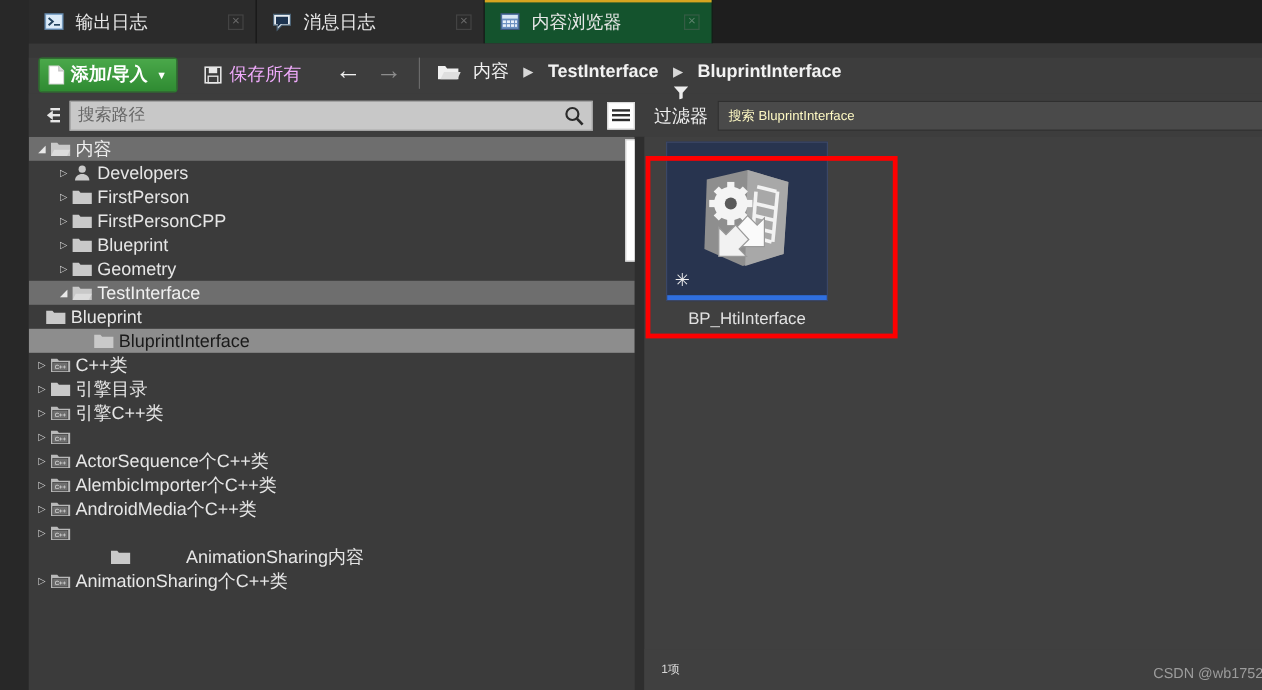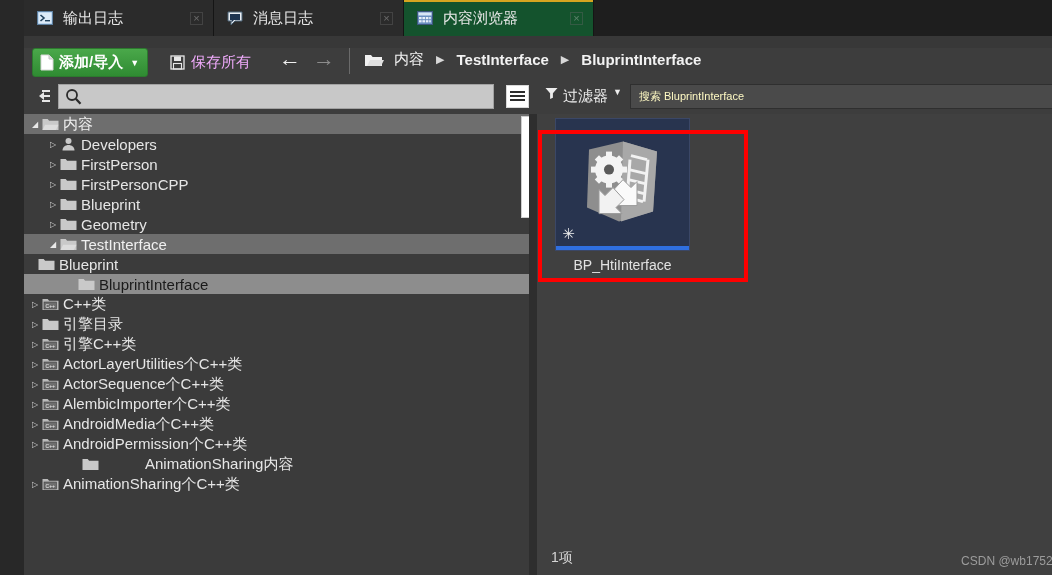--- a/index.html
+++ b/index.html
@@ -80,21 +80,21 @@
   }
   .searchbox .ph { flex: 1; }
   .listmode {
     width: 23px; height: 23px; border: 1px solid #d9d9d9; background: #ffffff;
     margin-left: 6px; flex: none; display: flex; flex-direction: column;
     justify-content: center; gap: 2px; padding: 3px; cursor: pointer;
   }
   .listmode i { display: block; height: 2px; background: #2d2d2d; }
 
   .right-search { flex: 1; height: 36px; display: flex; align-items: center; gap: 8px; padding: 0 0 0 10px; }
-  .filterbtn { display: flex; align-items: flex-start; gap: 5px; color: #ededed; font-size: 15px; cursor: pointer; }
+  .filterbtn { display: flex; align-items: center; gap: 5px; color: #ededed; font-size: 15px; cursor: pointer; flex-direction: column; }
   .filterbtn .caret { font-size: 9px; }
   .searchbox2 {
     flex: 1; height: 25px; background: #4a4a4a; border: 1px solid #2f2f2f;
     display: flex; align-items: center; padding: 1px 8px; color: #fef9c3; font-size: 11px;
   }
 
   
   .tree {
     position: absolute; left: 0; top: 114px; width: 505px; bottom: 0;
     background: #3b3b3b; overflow: hidden;
@@ -152,21 +152,21 @@
   .redbox {
     position: absolute; left: 514px; top: 130px; width: 210px; height: 152px;
     border: 4px solid #fe0000; pointer-events: none;
   }
 
   
   .statusbar {
     position: absolute; left: 513px; right: 0; bottom: 0; height: 34px;
     background: #404040; display: flex; align-items: center; padding: 0 14px;
   }
-  .status-count { color: #d5d5d5; font-size: 14px; }
+  .status-count { color: #d5d5d5; font-size: 10px; }
   .watermark {
     position: absolute; right: 10px; bottom: 7px; color: #9c9c9c; font-size: 12px;
   }
 </style>
 </head>
 <body>
 
 <div id="app">
 
   <div class="tabstrip">
@@ -256,20 +256,21 @@
     <div class="left-search">
       <svg class="tree-toggle" viewBox="0 0 22 22">
         <path d="M9 11 l5 -4 v8 z" fill="#e6e6e6"></path>
         <g fill="#e6e6e6">
           <rect x="12" y="5" width="8" height="2"></rect>
           <rect x="12" y="10" width="8" height="2"></rect>
           <rect x="12" y="15" width="8" height="2"></rect>
         </g>
       </svg>
       <div class="searchbox">
+        <span class="ph">搜索路径</span>
         <svg width="17" height="17" viewBox="0 0 17 17">
           <circle cx="7" cy="7" r="5" fill="none" stroke="#2b2b2b" stroke-width="1.8"></circle>
           <line x1="10.8" y1="10.8" x2="15.5" y2="15.8" stroke="#2b2b2b" stroke-width="2.2"></line>
         </svg>
       </div>
       <div class="listmode">
         <i></i>
           <i></i>
           <i></i>
       </div>
@@ -381,21 +382,20 @@
         </svg>
         <span class="tname">引擎C++类</span>
       </div>
       <div class="trow" style="padding-left: 4px;">
         <span class="tw">▷</span>
         <svg class="ficon" viewBox="0 0 17 14">
           <path d="M0.5 2 h5.2 l1.4 1.7 h9.4 v9.3 h-16 z" fill="#b9b9b9"></path>
           <rect x="2" y="5" width="12.5" height="7" fill="#6e6e6e" stroke="#3d3d3d" stroke-width="0.6"></rect>
           <text x="8.3" y="10.6" font-size="5" fill="#f0f0f0" text-anchor="middle" font-family="Liberation Sans">C++</text>
         </svg>
-        <span class="tname">ActorLayerUtilities个C++类</span>
       </div>
       <div class="trow" style="padding-left: 4px;">
         <span class="tw">▷</span>
         <svg class="ficon" viewBox="0 0 17 14">
           <path d="M0.5 2 h5.2 l1.4 1.7 h9.4 v9.3 h-16 z" fill="#b9b9b9"></path>
           <rect x="2" y="5" width="12.5" height="7" fill="#6e6e6e" stroke="#3d3d3d" stroke-width="0.6"></rect>
           <text x="8.3" y="10.6" font-size="5" fill="#f0f0f0" text-anchor="middle" font-family="Liberation Sans">C++</text>
         </svg>
         <span class="tname">ActorSequence个C++类</span>
       </div>
@@ -417,23 +417,22 @@
         </svg>
         <span class="tname">AndroidMedia个C++类</span>
       </div>
       <div class="trow" style="padding-left: 4px;">
         <span class="tw">▷</span>
         <svg class="ficon" viewBox="0 0 17 14">
           <path d="M0.5 2 h5.2 l1.4 1.7 h9.4 v9.3 h-16 z" fill="#b9b9b9"></path>
           <rect x="2" y="5" width="12.5" height="7" fill="#6e6e6e" stroke="#3d3d3d" stroke-width="0.6"></rect>
           <text x="8.3" y="10.6" font-size="5" fill="#f0f0f0" text-anchor="middle" font-family="Liberation Sans">C++</text>
         </svg>
-        <span class="tname">AndroidPermission个C++类</span>
-      </div>
-      <div class="trow" style="padding-left: 2px; gap: 42px;">
+      </div>
+      <div class="trow" style="padding-left: 12px; gap: 42px;">
         <span class="tw"></span>
         <svg class="ficon" viewBox="0 0 17 14">
           <path d="M0.5 2 h5.2 l1.4 1.7 h9.4 v9.3 h-16 z" fill="#c9c9c9"></path>
         </svg>
         <span class="tname">AnimationSharing内容</span>
       </div>
       <div class="trow" style="padding-left: 4px;">
         <span class="tw">▷</span>
         <svg class="ficon" viewBox="0 0 17 14">
           <path d="M0.5 2 h5.2 l1.4 1.7 h9.4 v9.3 h-16 z" fill="#b9b9b9"></path>

